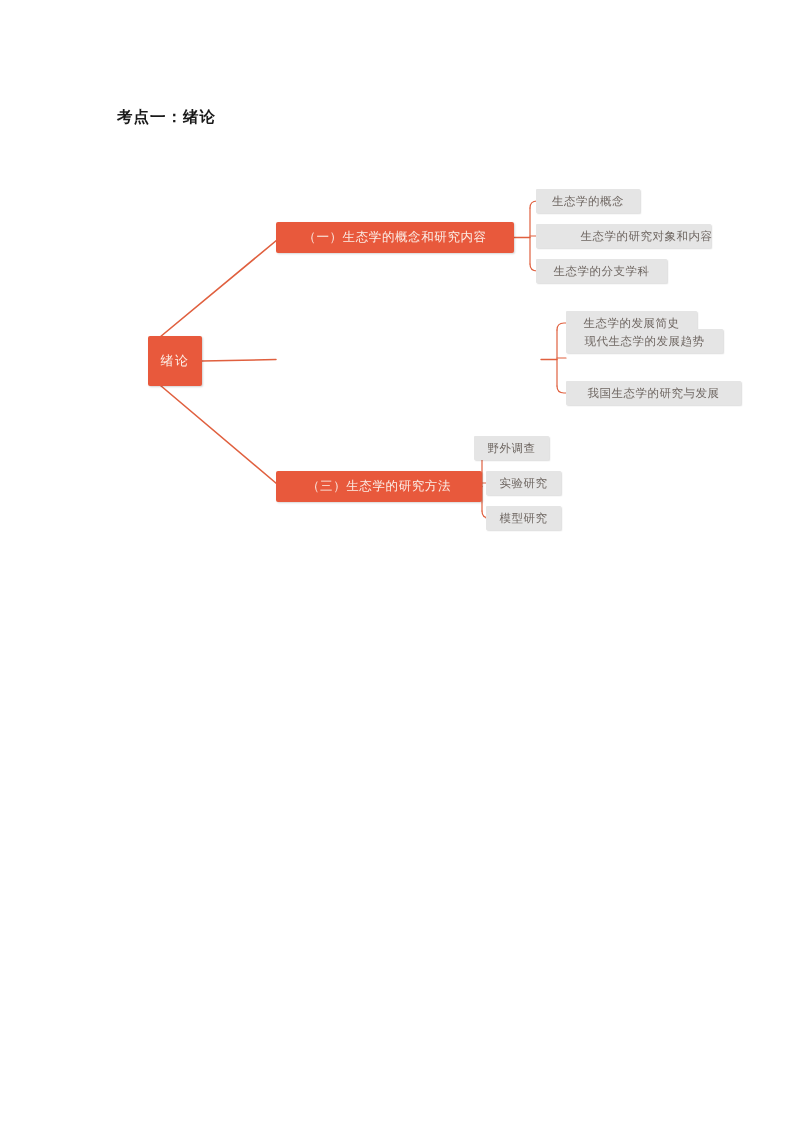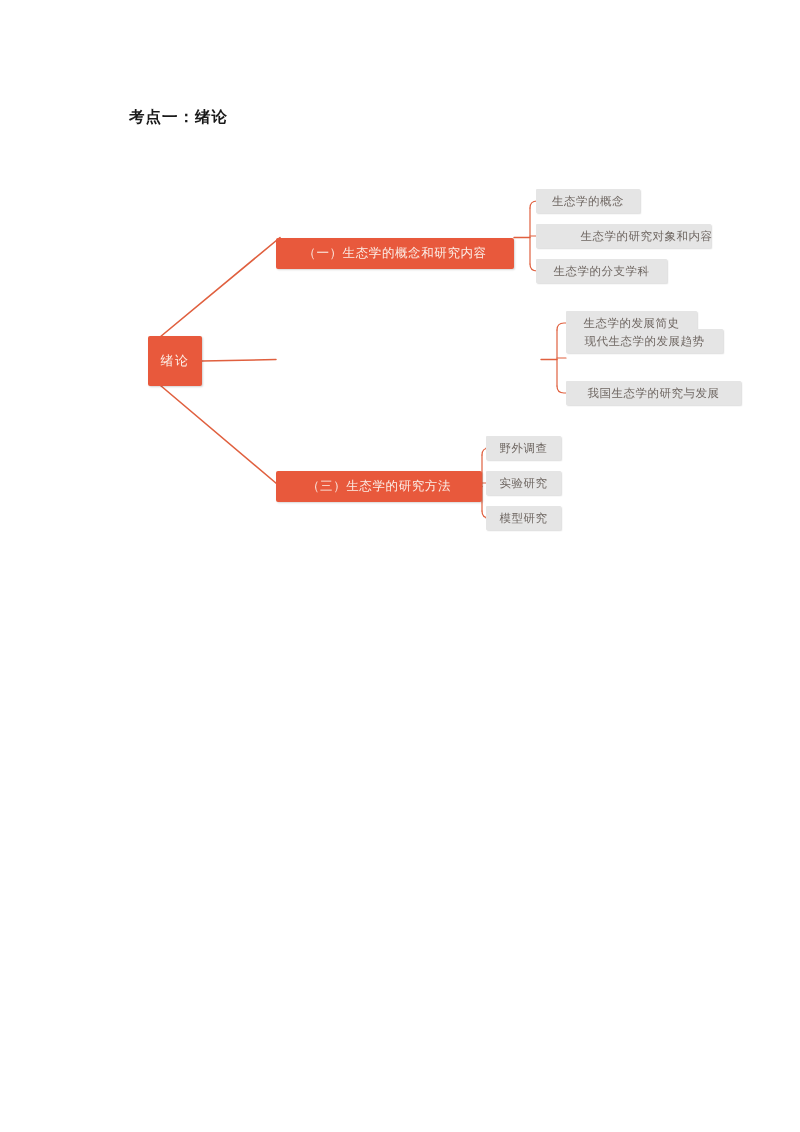--- a/index.html
+++ b/index.html
@@ -27,21 +27,20 @@
   #page-title {
     position: absolute;
     left: 117px;
     top: 107px;
     font-size: 15.5px;
     font-weight: bold;
     letter-spacing: 1px;
     color: #1a1a1a;
     white-space: nowrap;
     font-family: "DejaVu Serif", "Liberation Serif", serif;
-    margin-left: 12px;
   }
 
   
   #mindmap {
     position: absolute;
     left: 0;
     top: 0;
     width: 800px;
     height: 600px;
   }
@@ -117,24 +116,24 @@
         <line x1="466" y1="486.5" x2="482" y2="486.5" stroke="#E0603F" stroke-width="1.4" stroke-linecap="round"></line>
         <path d="M 482 455 L 482 511" fill="none" stroke="#E0603F" stroke-width="1.2" stroke-linecap="round"></path>
         <path d="M 482 455 Q 482 448 489 448 L 486 448" fill="none" stroke="#E0603F" stroke-width="1.2" stroke-linecap="round"></path>
         <line x1="482" y1="483" x2="486" y2="483" stroke="#E0603F" stroke-width="1.2" stroke-linecap="round"></line>
         <path d="M 482 511 Q 482 518 489 518 L 486 518" fill="none" stroke="#E0603F" stroke-width="1.2" stroke-linecap="round"></path>
       </svg>
 
   <div class="node node-leaf" style="left: 536px; top: 189px; width: 104px; height: 24px;">生态学的概念</div>
       <div class="node node-leaf" style="left: 536px; top: 224px; width: 175px; height: 24px; padding-left: 46px;">生态学的研究对象和内容</div>
       <div class="node node-leaf" style="left: 536px; top: 259px; width: 131px; height: 24px;">生态学的分支学科</div>
-      <div class="node node-branch" style="left: 276px; top: 222px; width: 238px; height: 31px; margin-top: 16px;">（一）生态学的概念和研究内容</div>
+      <div class="node node-branch" style="left: 276px; top: 222px; width: 238px; height: 31px;">（一）生态学的概念和研究内容</div>
       <div class="node node-leaf" style="left: 566px; top: 311px; width: 131px; height: 24px;">生态学的发展简史</div>
       <div class="node node-leaf" style="left: 566px; top: 329px; width: 157px; height: 24px;">现代生态学的发展趋势</div>
       <div class="node node-leaf" style="left: 566px; top: 381px; width: 175px; height: 24px;">我国生态学的研究与发展</div>
-      <div class="node node-leaf" style="left: 486px; top: 436px; width: 75px; height: 24px;">野外调查</div>
+      <div class="node node-leaf" style="left: 474px; top: 436px; width: 75px; height: 24px;">野外调查</div>
       <div class="node node-leaf" style="left: 486px; top: 471px; width: 75px; height: 24px;">实验研究</div>
       <div class="node node-leaf" style="left: 486px; top: 506px; width: 75px; height: 24px;">模型研究</div>
       <div class="node node-branch" style="left: 276px; top: 471px; width: 206px; height: 31px;">（三）生态学的研究方法</div>
       <div class="node node-root" style="left: 148px; top: 336px; width: 54px; height: 50px;">绪论</div>
     </div>
 
 </div>
 
 </body></html>

